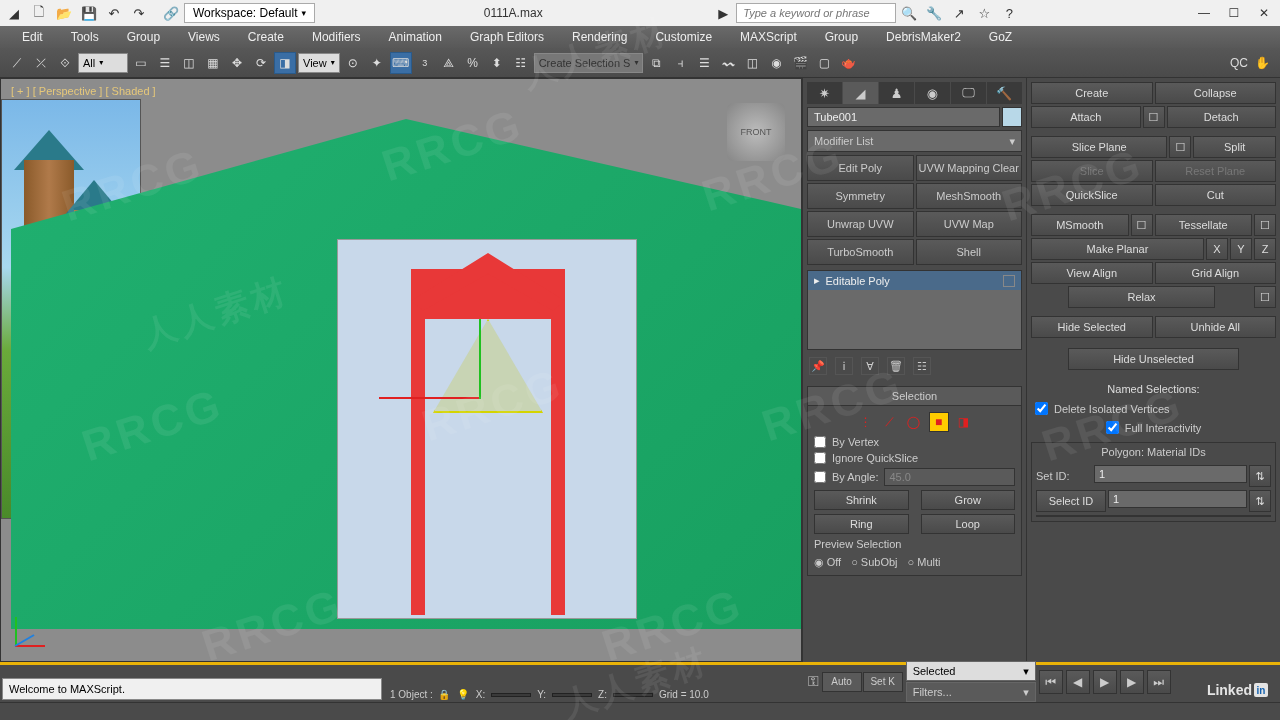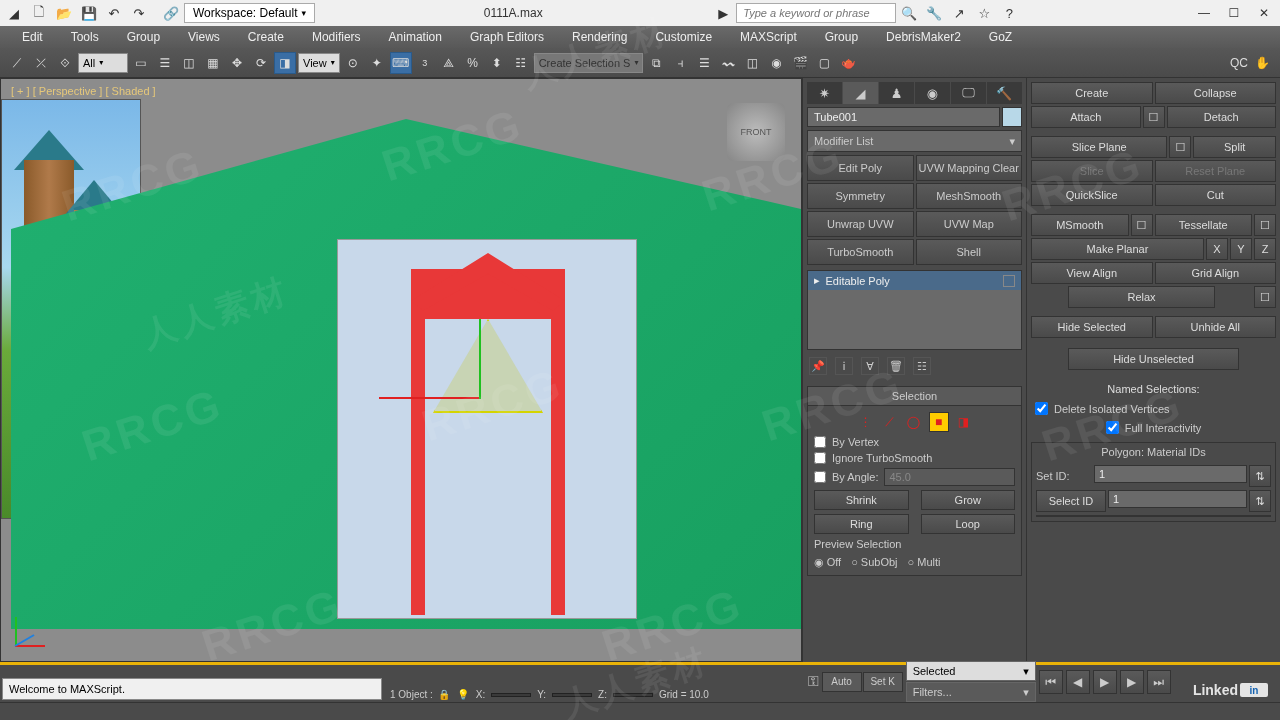--- a/index.html
+++ b/index.html
@@ -113,21 +113,21 @@
 .botmid { flex: 1; display: flex; flex-direction: column; padding: 2px 6px; gap: 2px; }
 .bm-row { display: flex; gap: 6px; align-items: center; font-size: 10px; }
 .bm-row .fld { background: #3a3a3a; border: 1px solid #222; padding: 1px 4px; min-width: 40px; }
 .botright { width: 478px; display: flex; align-items: center; gap: 3px; padding: 0 6px; }
 .br-btn { width: 24px; height: 24px; background: linear-gradient(#5a5a5a,#4a4a4a); border: 1px solid #333; display: flex; align-items: center; justify-content: center; font-size: 12px; }
 .br-sel { height: 20px; background: #ddd; border: 1px solid #666; color: #000; padding: 1px 6px; font-size: 11px; min-width: 130px; display: flex; align-items: center; }
 .br-sel::after { content: '▾'; margin-left: auto; }
 .auto-btn { width: 40px; height: 20px; background: #5a5a5a; border: 1px solid #333; font-size: 10px; display: flex; align-items: center; justify-content: center; }
 
 .linkedin { position: absolute; right: 12px; bottom: 22px; color: #fff; font-weight: bold; font-size: 14px; display: flex; align-items: center; gap: 2px; opacity: 0.85; }
-.linkedin .box { width: 28px; height: 14px; background: #fff; color: #0a66c2; font-size: 10px; font-weight: bold; display: flex; align-items: center; justify-content: center; border-radius: 2px; }
+.linkedin .box { width: 14px; height: 14px; background: #fff; color: #0a66c2; font-size: 10px; font-weight: bold; display: flex; align-items: center; justify-content: center; border-radius: 2px; }
 
 .watermark { position: absolute; color: rgba(255,255,255,0.08); font-size: 44px; font-weight: bold; transform: rotate(-18deg); pointer-events: none; letter-spacing: 4px; }
 .wm-cn { font-size: 34px; color: rgba(255,255,255,0.08); }
 </style>
 </head>
 <body>
 
 <div class="titlebar">
   <span class="icon-btn">◢</span>
   <span class="icon-btn">🗋</span>
@@ -281,21 +281,21 @@
             <span>◯</span>
             <span class="sel">■</span>
             <span>◨</span>
           </div>
           <label class="chk-row">
               <input type="checkbox" style="">
               <span>By Vertex</span>
             </label>
           <label class="chk-row">
               <input type="checkbox" style="">
-              <span>Ignore TurboSmooth</span>
+              <span>Ignore QuickSlice</span>
             </label>
           <div class="spin-row">
             <label class="chk-row">
                 <input type="checkbox" style="">
                 <span>By Angle:</span>
               </label>
             <div class="spin">45.0</div>
           </div>
           <div class="btnpair">
             <button>Shrink</button>

